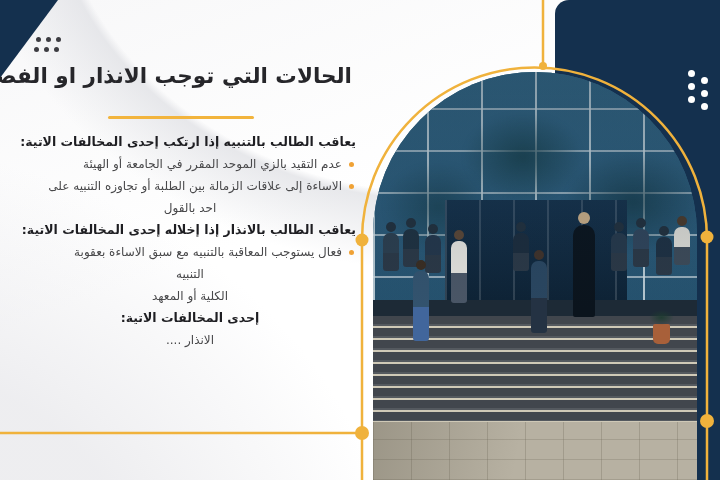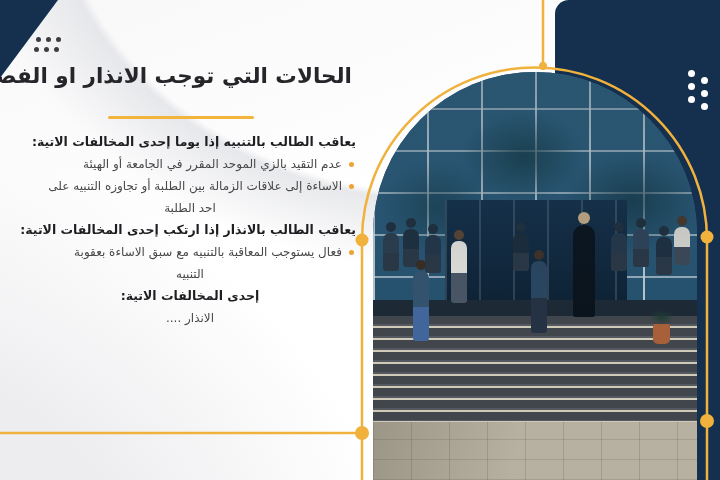--- a/index.html
+++ b/index.html
@@ -179,33 +179,34 @@
   <span class="ddot" style="left:46px;top:37px"></span>
   <span class="ddot" style="left:56px;top:37px"></span>
   <span class="ddot" style="left:34px;top:47px"></span>
   <span class="ddot" style="left:44px;top:47px"></span>
   <span class="ddot" style="left:54px;top:47px"></span>
 
   <h1 class="title">الحالات التي توجب الانذار او الفصل</h1>
   <div class="title-underline"></div>
 
   <div class="content">
-    <div class="line heading">يعاقب الطالب بالتنبيه إذا يوما إحدى المخالفات الاتية:</div>
+    <div class="line heading">يعاقب الطالب بالتنبيه إذا ارتكب إحدى المخالفات الاتية:</div>
     <div class="line bullet">
         <span class="b"></span>
         <span class="t">عدم التقيد بالزي الموحد المقرر في الجامعة أو الهيئة</span>
       </div>
     <div class="line bullet">
         <span class="b"></span>
         <span class="t">الاساءة إلى علاقات الزمالة بين الطلبة أو تجاوزه التنبيه على</span>
       </div>
-    <div class="line continuation">احد الطلبة</div>
-    <div class="line heading">يعاقب الطالب بالانذار إذا ارتكب إحدى المخالفات الاتية:</div>
+    <div class="line continuation">احد بالقول</div>
+    <div class="line heading">يعاقب الطالب بالانذار إذا إخلاله إحدى المخالفات الاتية:</div>
     <div class="line bullet">
         <span class="b"></span>
         <span class="t">فعال يستوجب المعاقبة بالتنبيه مع سبق الاساءة بعقوبة</span>
       </div>
     <div class="line continuation">التنبيه</div>
+    <div class="line continuation">الكلية أو المعهد</div>
     <div class="line heading-continuation">إحدى المخالفات الاتية:</div>
     <div class="line continuation">الانذار ....</div>
   </div>
 
 </div>
 
 </body></html>

